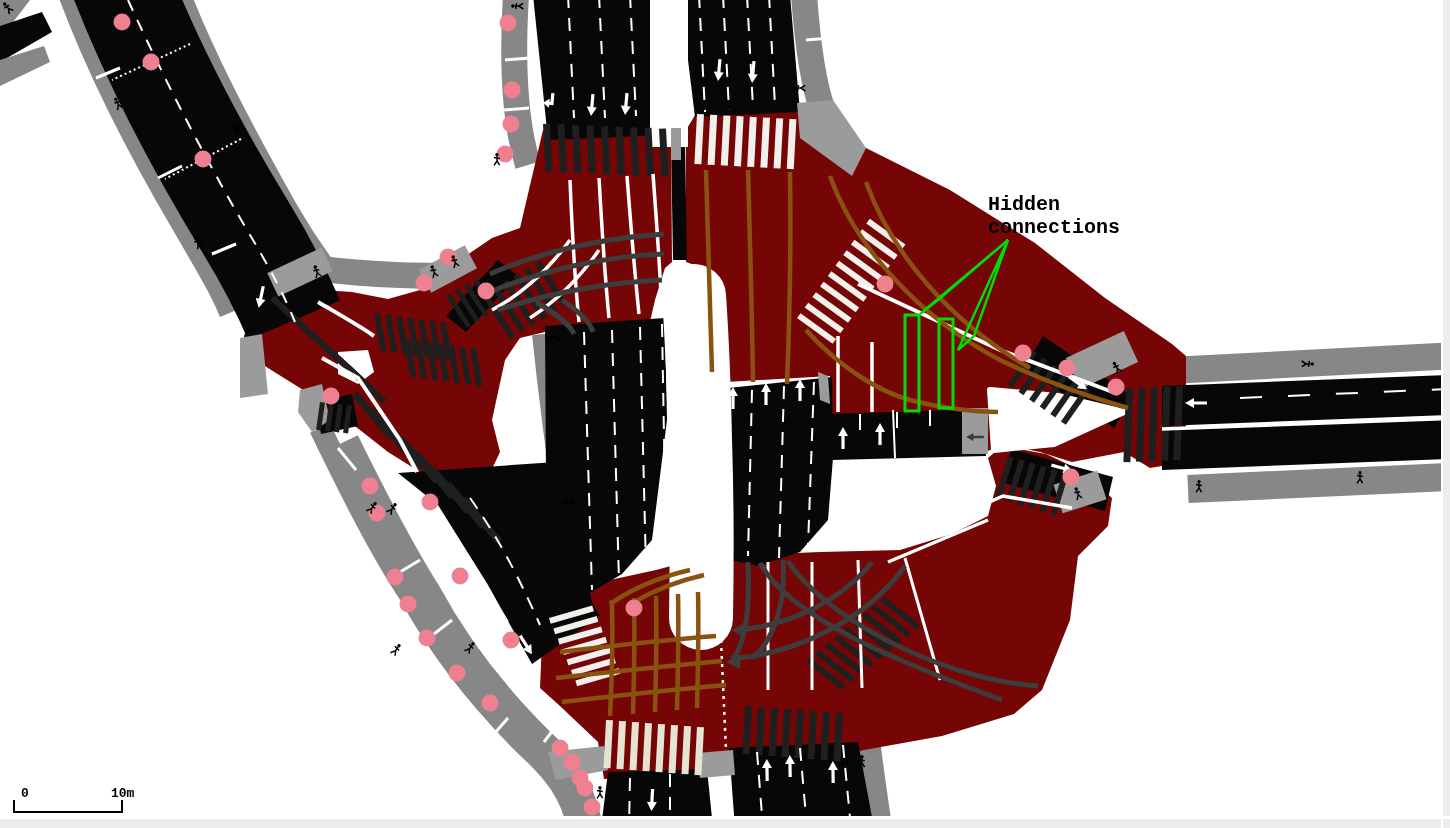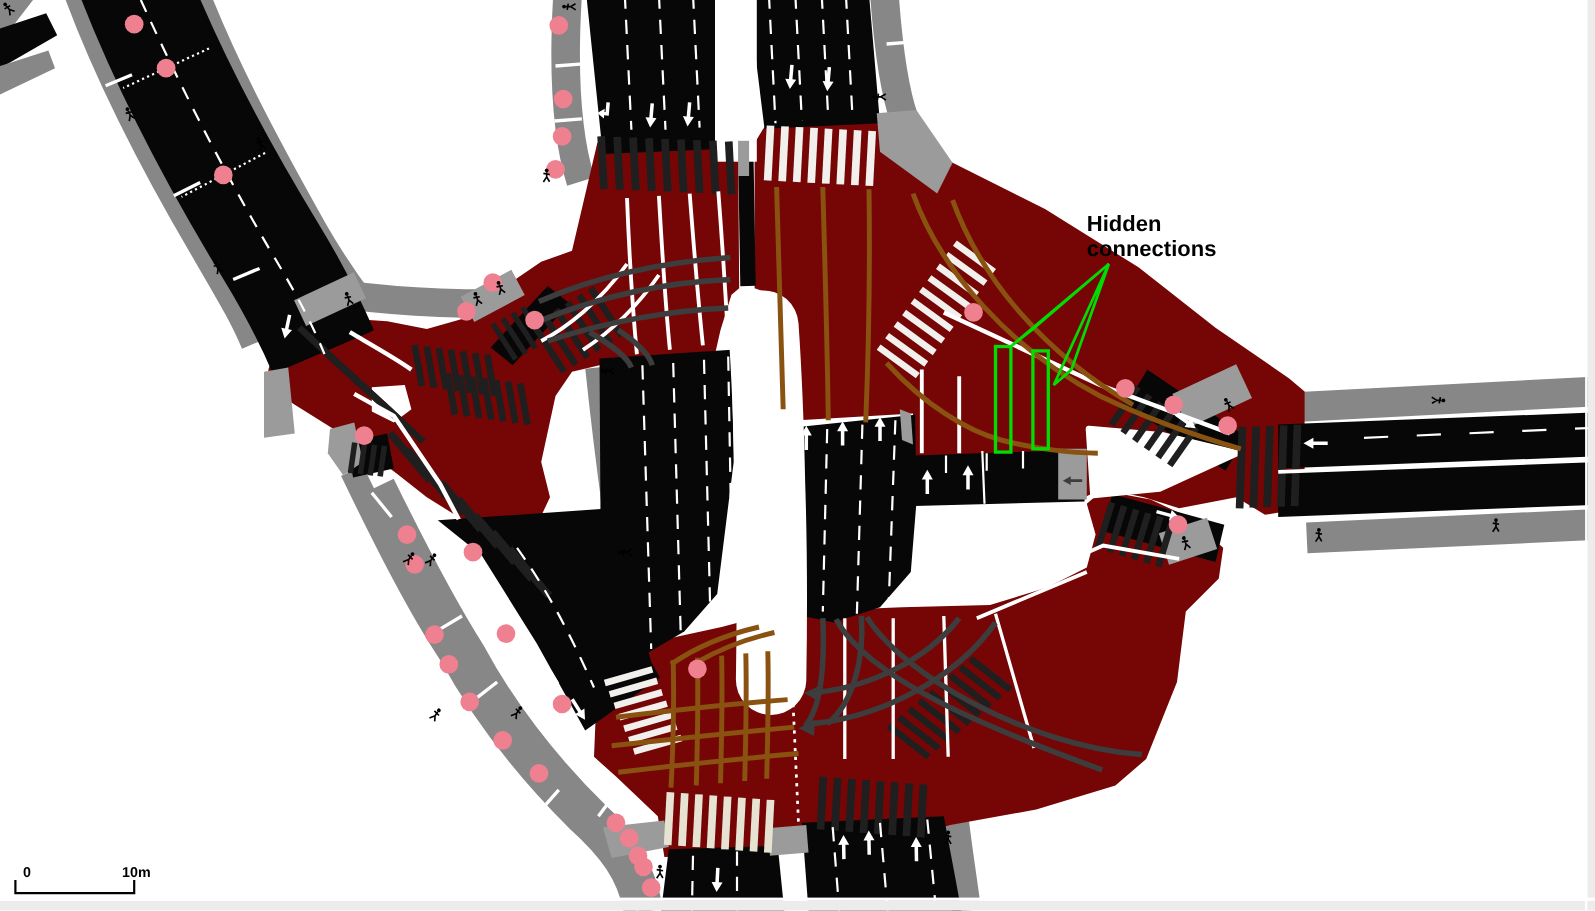--- a/index.html
+++ b/index.html
@@ -1,17 +1,17 @@
 <!DOCTYPE html>
 <html><head>
 <meta charset="utf-8">
 <style>
   html,body{margin:0;padding:0;background:#fff;}
   #app{position:relative;width:1450px;height:828px;overflow:hidden;background:#fff;
-       font-family:Liberation Sans, sans-serif;}
+       font-family:Liberation Mono, monospace;}
   svg{display:block;}
   
   .jr   {fill:var(--junction);}
   .rd   {fill:var(--road);}
   .rdstk{stroke:var(--road);fill:none;}
   .sw   {stroke:var(--sidewalk);fill:none;}
   .swf  {fill:var(--sidewalk);}
   .wa   {fill:var(--walkarea);}
   .whi  {fill:#ffffff;}
   .wline{stroke:#ffffff;fill:none;}

